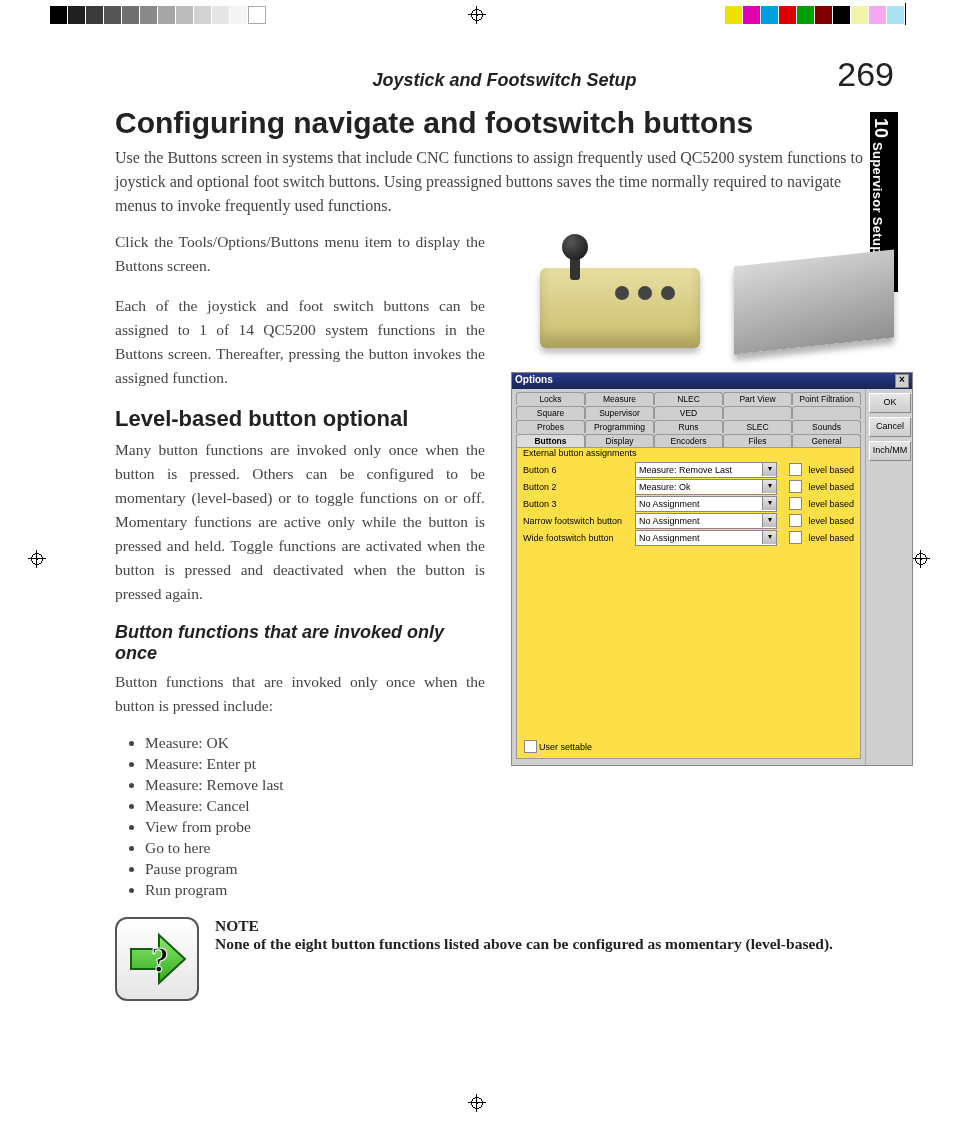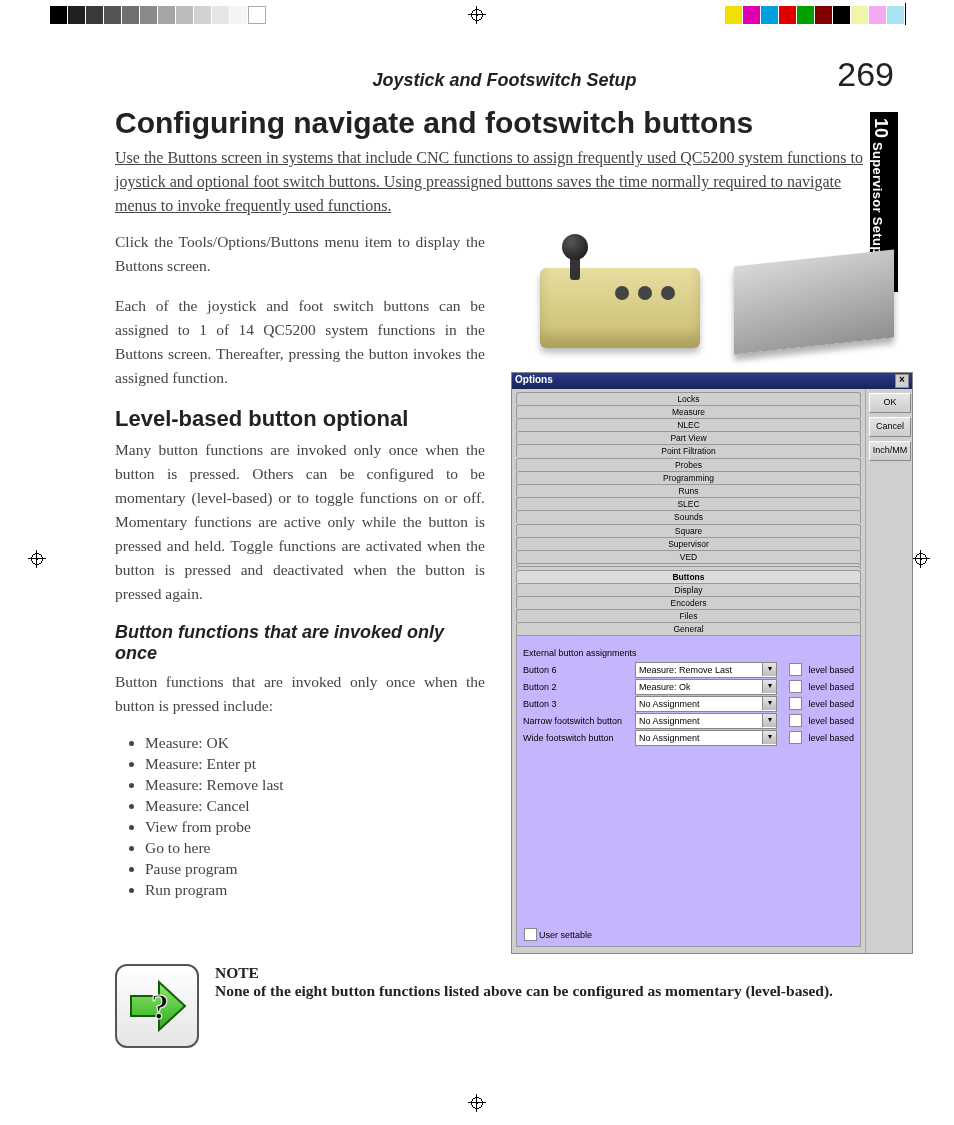--- a/index.html
+++ b/index.html
@@ -93,21 +93,20 @@
     font-weight: 700;
     font-size: 30px;
     color: #222;
     margin: 10px 0 6px 0;
   }
   p.body {
     font-size: 16px;
     line-height: 1.5;
     color: #444;
     margin: 4px 12px 12px 0;
-    text-decoration: underline;
   }
   .two-col {
     display: flex;
     gap: 36px;
     margin-top: 8px;
   }
   .col-left {
     width: 370px;
     flex: 0 0 370px;
   }
@@ -192,36 +191,36 @@
   .dlg-body { display: flex; }
   .dlg-main { flex: 1; padding: 2px 4px 6px 4px; }
   .dlg-side { width: 40px; padding: 4px 3px; border-left: 1px solid #aaa; }
   .win-btn {
     display:block; width:100%; height:18px; margin-bottom:4px;
     background: linear-gradient(#e6e6e6,#cdcdcd);
     border: 1px solid #888; border-top-color:#fff; border-left-color:#fff;
     font-family: Tahoma, Arial, sans-serif;
     font-size: 9px; text-align:center; line-height:16px;
   }
-  .tabrow { display:flex; gap:0; margin-top:1px;flex-direction:column; }
+  .tabrow { display:flex; gap:0; margin-top:1px; }
   .tab {
     flex:1;
     border:1px solid #999; border-bottom:none;
     background:#cfcfcf;
     text-align:center;
     padding:1px 0;
     font-size:8.5px;
     border-top-left-radius:3px; border-top-right-radius:3px;
   }
   .tab.active { background:#dcdcdc; font-weight:700; }
   .page-pane {
     border:1px solid #999;
-    background:#c4b5fd;
+    background:#fde047;
     height: 312px;
-    padding: 12px 6px;
+    padding: 0 6px;
     box-sizing: border-box;
   }
   .group-label { font-size:9px; margin: 0 0 3px 0; }
   .row { display:flex; align-items:center; height:17px; gap:4px; }
   .row .lbl { width: 108px; font-size: 9px; }
   .row .combo {
     flex:1;
     height: 14px;
     background:#fff;
     border:1px solid #888;
@@ -390,32 +389,32 @@
           <div class="dlg-body">
             <div class="dlg-main" style="position:relative">
               <div class="tabrow">
                 <div class="tab">Locks</div>
                 <div class="tab">Measure</div>
                 <div class="tab">NLEC</div>
                 <div class="tab">Part View</div>
                 <div class="tab">Point Filtration</div>
               </div>
               <div class="tabrow">
+                <div class="tab">Square</div>
+                <div class="tab">Supervisor</div>
+                <div class="tab">VED</div>
+                <div class="tab"></div>
+                <div class="tab"></div>
+              </div>
+              <div class="tabrow">
                 <div class="tab">Probes</div>
                 <div class="tab">Programming</div>
                 <div class="tab">Runs</div>
                 <div class="tab">SLEC</div>
                 <div class="tab">Sounds</div>
-              </div>
-              <div class="tabrow">
-                <div class="tab">Square</div>
-                <div class="tab">Supervisor</div>
-                <div class="tab">VED</div>
-                <div class="tab"></div>
-                <div class="tab"></div>
               </div>
               <div class="tabrow">
                 <div class="tab active">Buttons</div>
                 <div class="tab">Display</div>
                 <div class="tab">Encoders</div>
                 <div class="tab">Files</div>
                 <div class="tab">General</div>
               </div>
               <div class="page-pane">
                 <div class="group-label">External button assignments</div>

